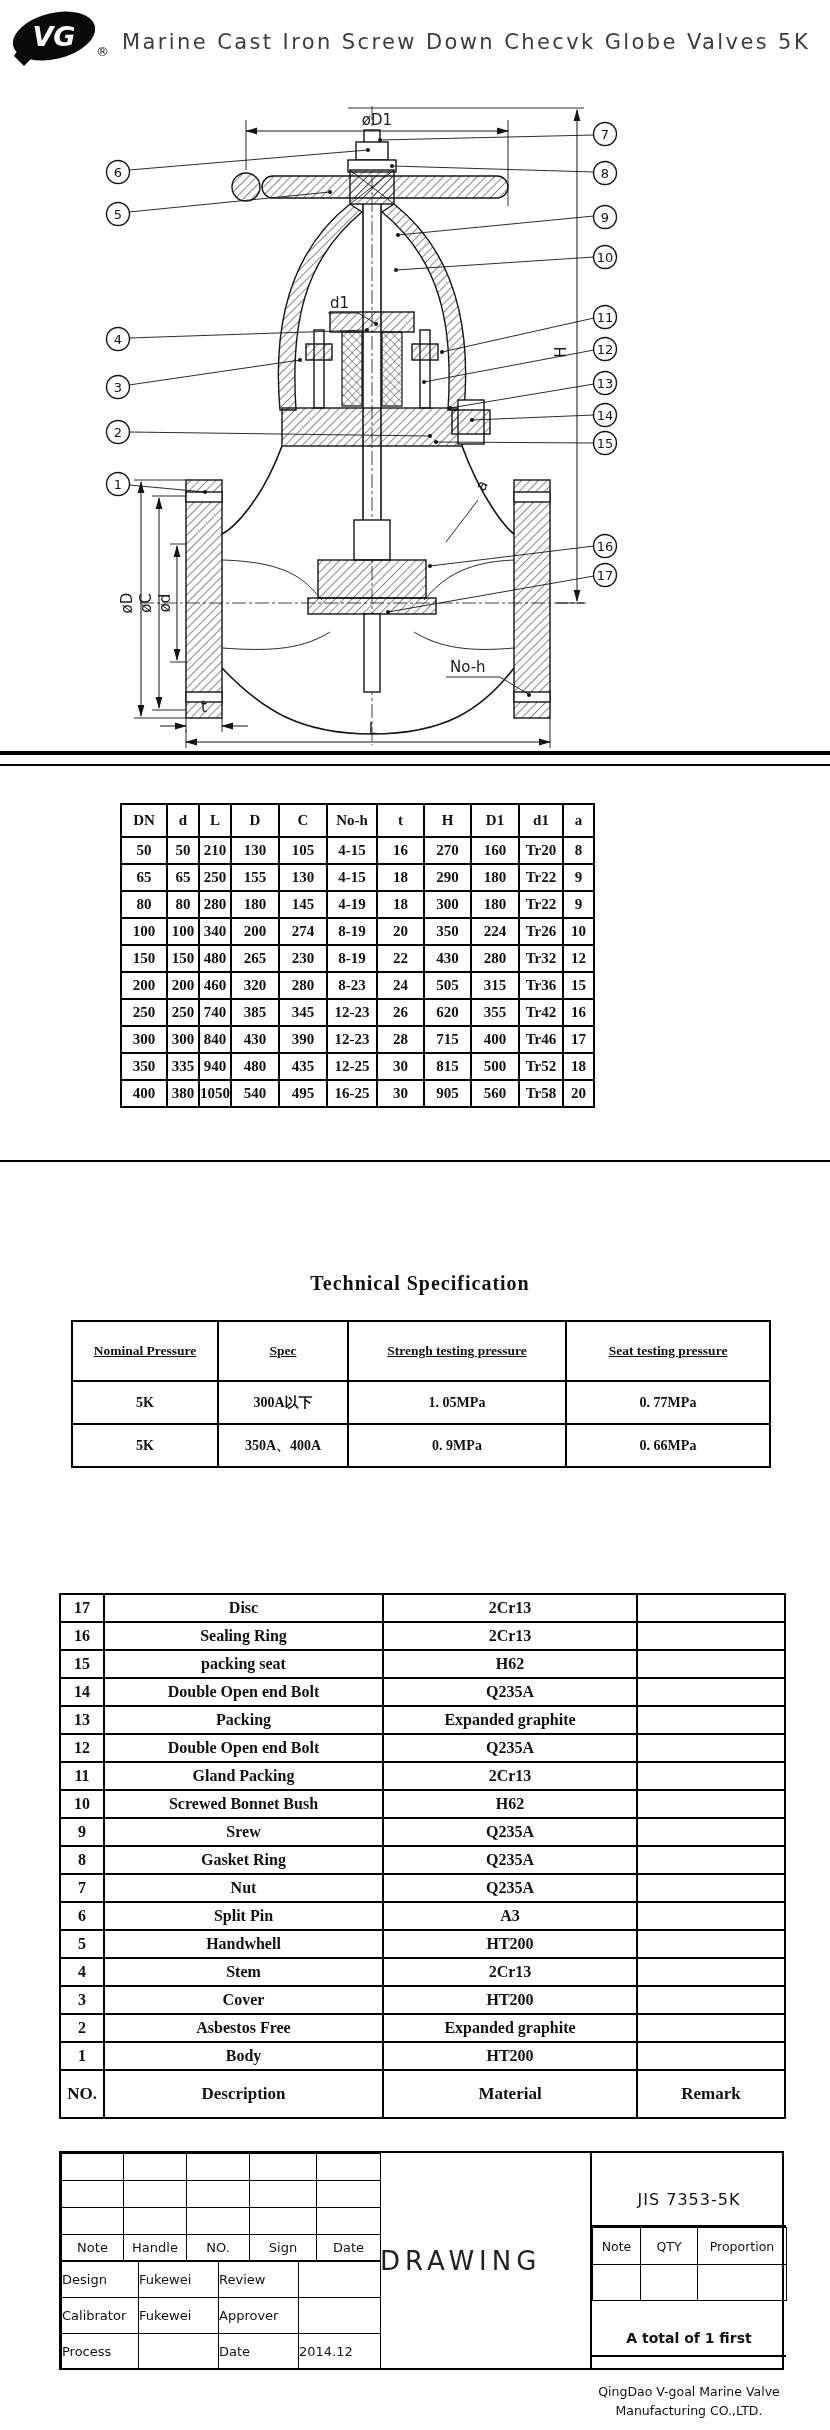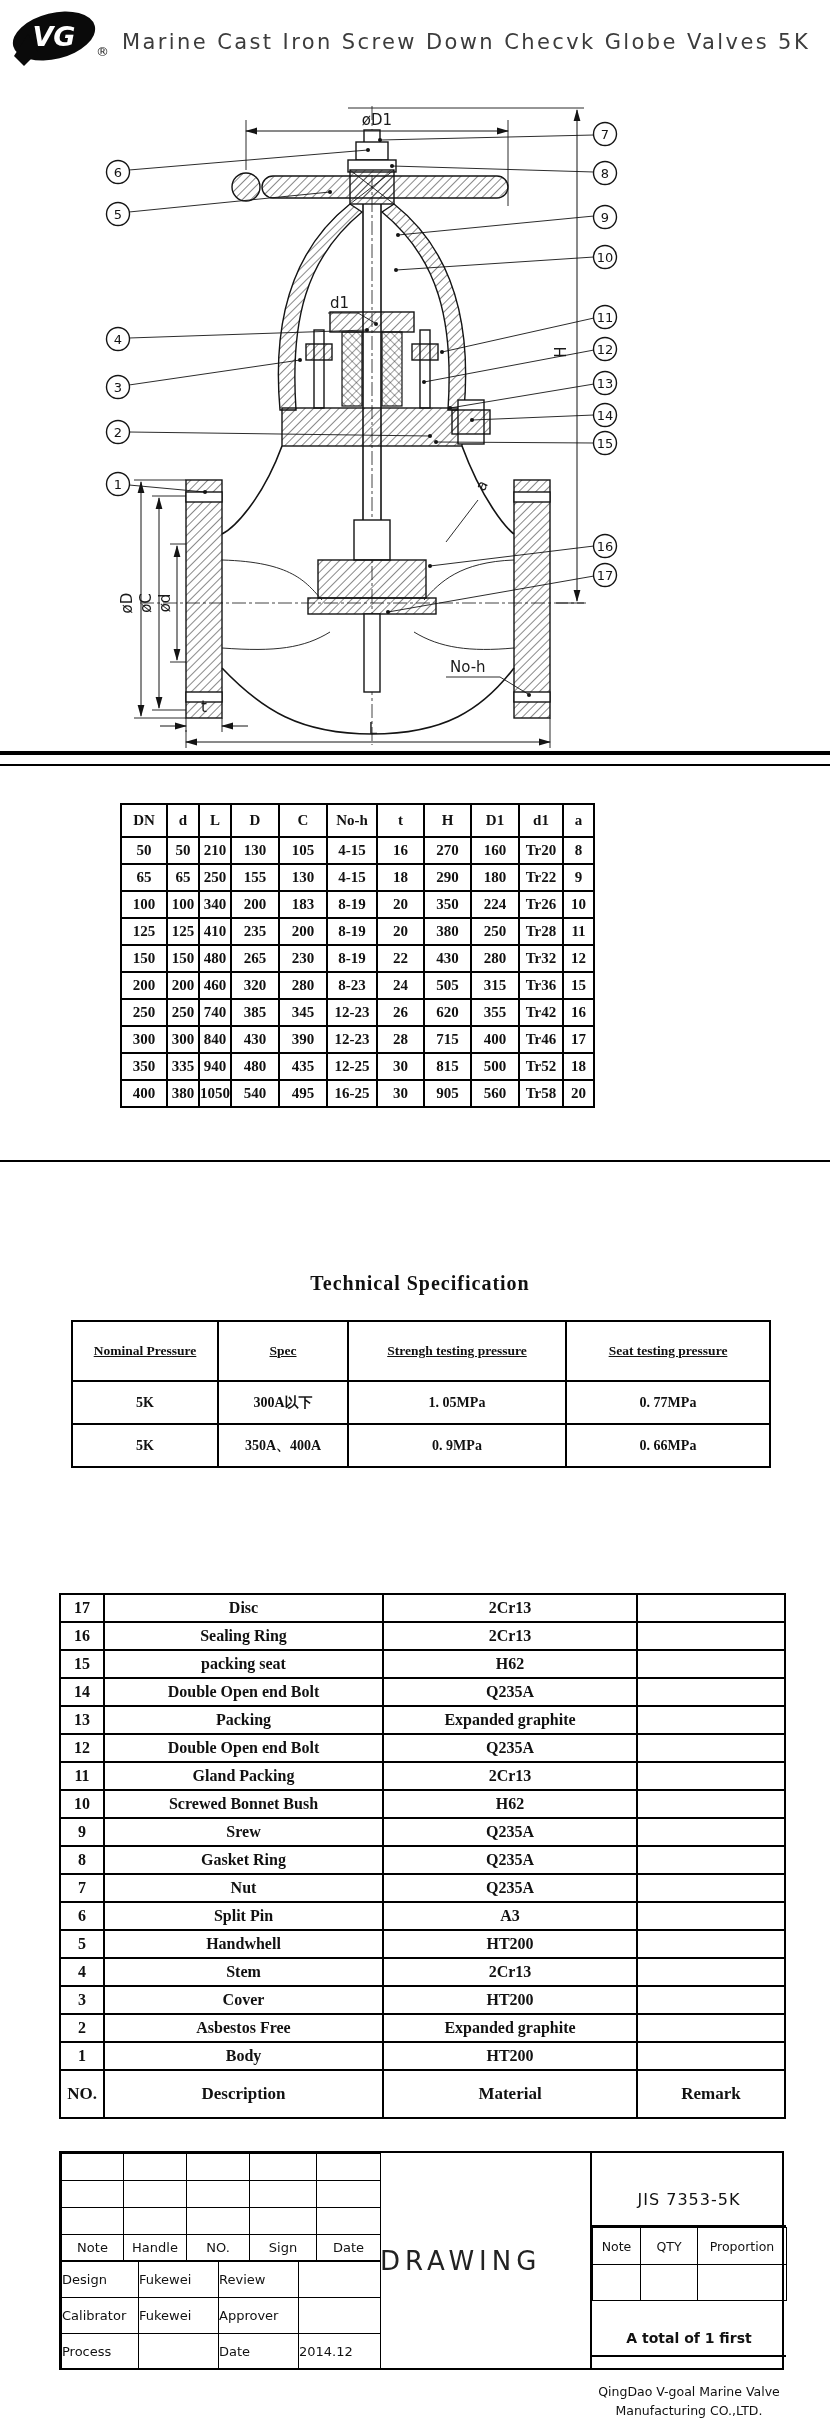--- a/index.html
+++ b/index.html
@@ -375,44 +375,44 @@
           <td>155</td>
           <td>130</td>
           <td>4-15</td>
           <td>18</td>
           <td>290</td>
           <td>180</td>
           <td>Tr22</td>
           <td>9</td>
         </tr>
         <tr>
+          <td>80</td>
+          <td>80</td>
+          <td>280</td>
+          <td>180</td>
+          <td>145</td>
+          <td>4-19</td>
+          <td>18</td>
+          <td>300</td>
+          <td>180</td>
+          <td>Tr22</td>
+          <td>9</td>
+        </tr>
+        <tr>
           <td>100</td>
           <td>100</td>
           <td>340</td>
           <td>200</td>
-          <td>183</td>
+          <td>274</td>
           <td>8-19</td>
           <td>20</td>
           <td>350</td>
           <td>224</td>
           <td>Tr26</td>
           <td>10</td>
-        </tr>
-        <tr>
-          <td>125</td>
-          <td>125</td>
-          <td>410</td>
-          <td>235</td>
-          <td>200</td>
-          <td>8-19</td>
-          <td>20</td>
-          <td>380</td>
-          <td>250</td>
-          <td>Tr28</td>
-          <td>11</td>
         </tr>
         <tr>
           <td>150</td>
           <td>150</td>
           <td>480</td>
           <td>265</td>
           <td>230</td>
           <td>8-19</td>
           <td>22</td>
           <td>430</td>

